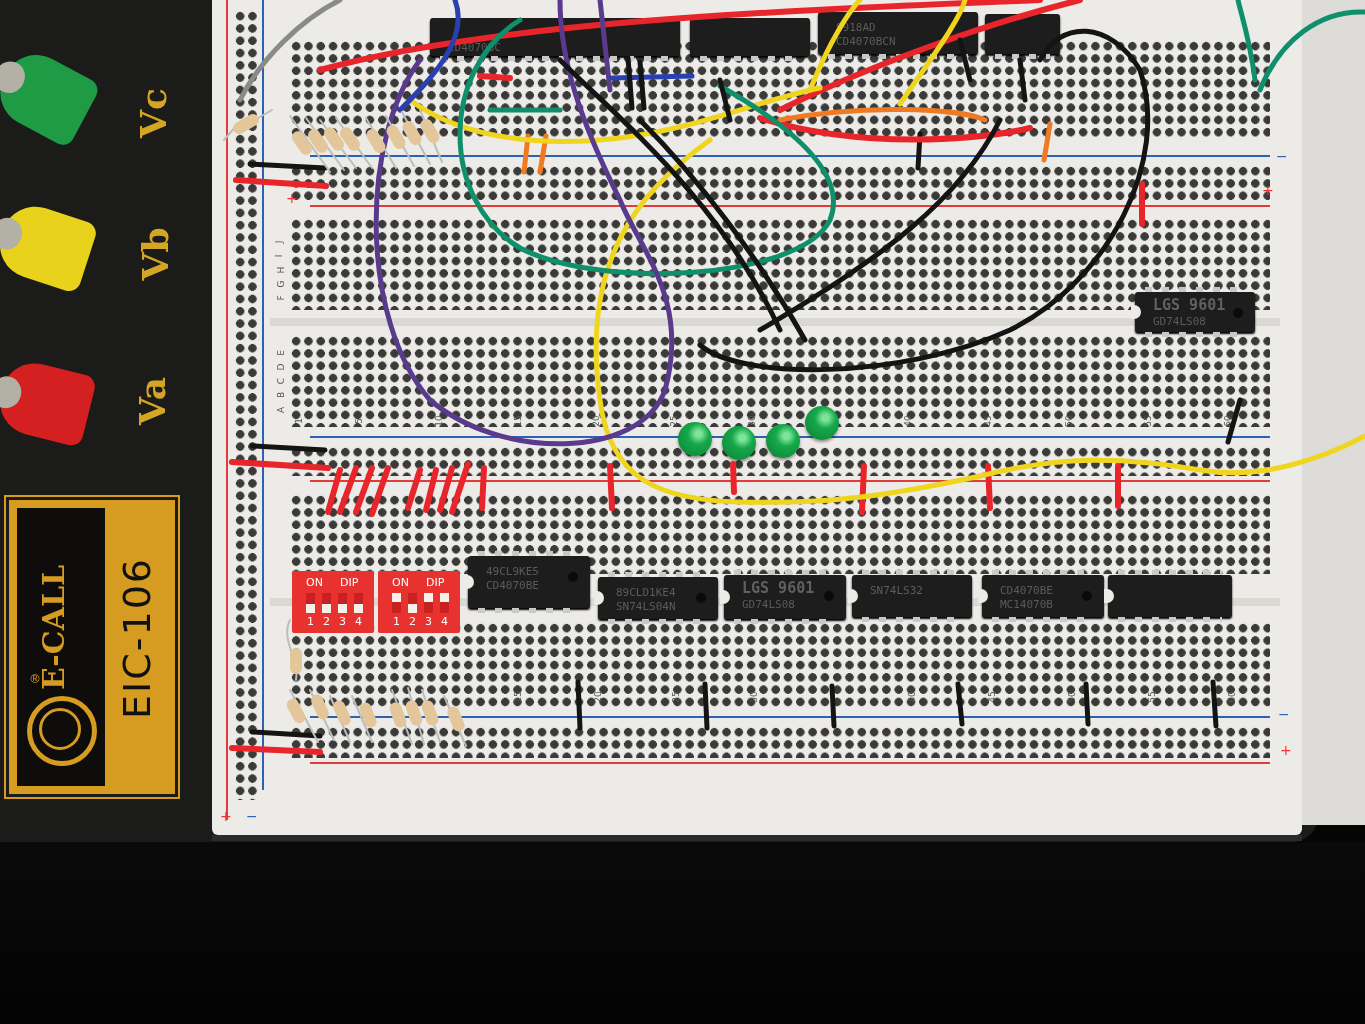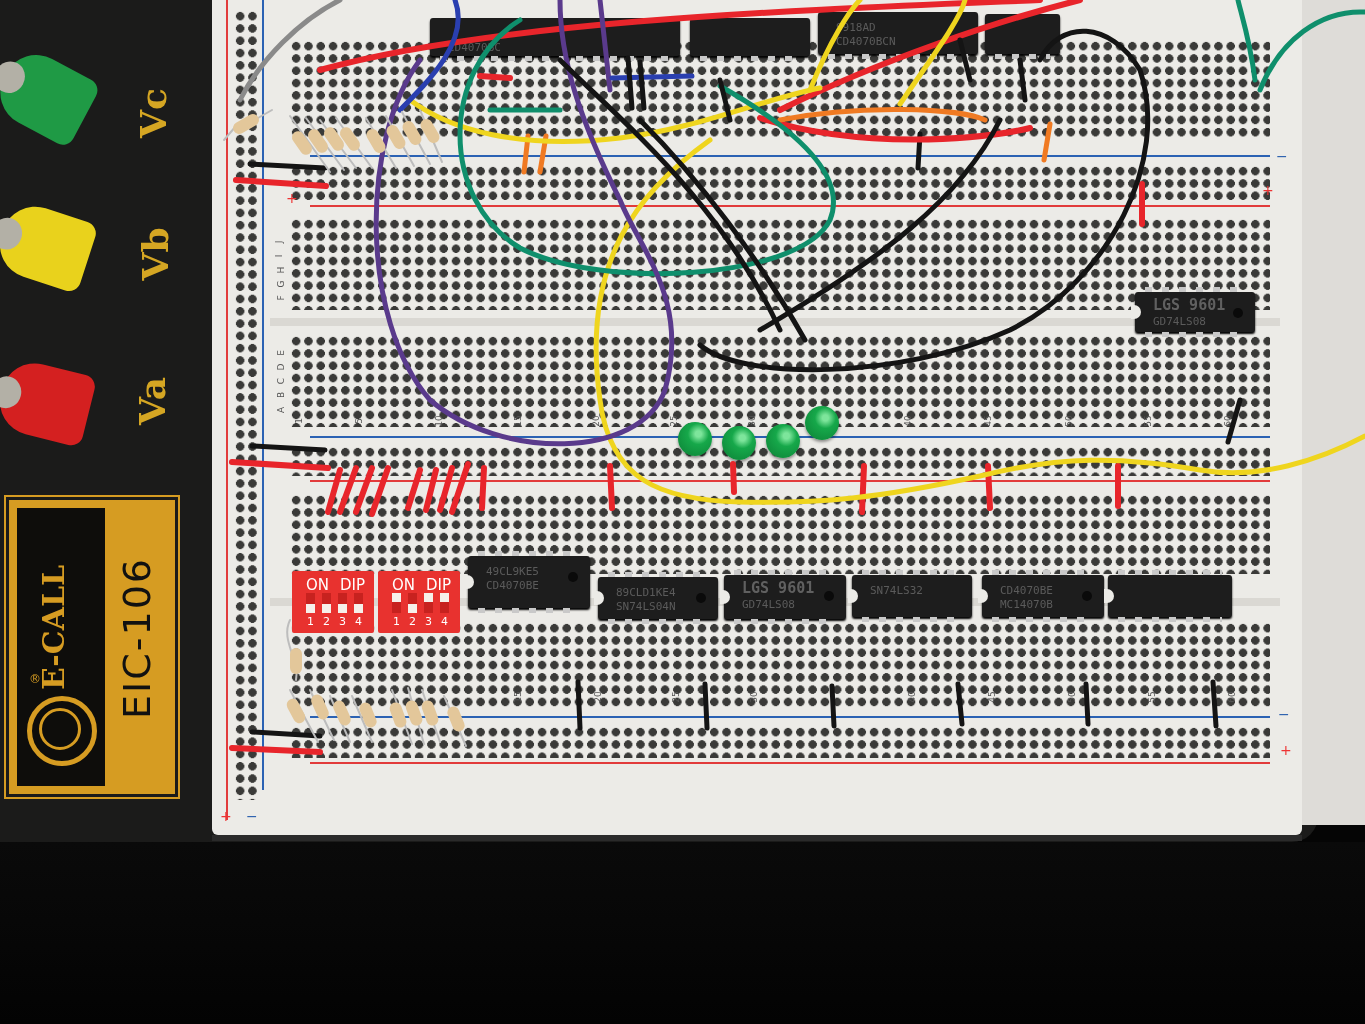--- a/index.html
+++ b/index.html
@@ -24,21 +24,21 @@
   .holes{position:absolute;background-image:radial-gradient(#3a3a38 45%,transparent 50%);background-size:12.3px 12.3px;}
   .ic{position:absolute;background:#1d1d1d;border-radius:3px;box-shadow:0 2px 2px #000;}
   .ic .notch{position:absolute;left:-4px;top:50%;width:10px;height:14px;margin-top:-7px;border-radius:0 8px 8px 0;background:#ecebe7;}
   .ic .pins-top,.ic .pins-bot{position:absolute;left:10px;right:10px;height:5px;background:repeating-linear-gradient(90deg,#c9c9c9 0 7px,transparent 7px 17px);}
   .ic .pins-top{top:-5px;} .ic .pins-bot{bottom:-5px;}
   .ic .l1,.ic .l2{position:absolute;left:18px;color:#5b5b5b;font-size:11px;font-family:"DejaVu Sans Mono",monospace;white-space:nowrap;}
   .ic .l1{top:9px;} .ic .l2{top:23px;}
   .ic .l1.big{font-size:15px;font-weight:bold;top:4px;color:#606060;}
   .ic .dot{position:absolute;right:12px;top:16px;width:10px;height:10px;border-radius:50%;background:#0a0a0a;}
   .dip{position:absolute;width:82px;height:62px;background:#e8322f;border-radius:2px;}
-  .dip .on,.dip .dip-t{position:absolute;top:5px;color:#fff;font-size:15px;}
+  .dip .on,.dip .dip-t{position:absolute;top:5px;color:#fff;font-size:11px;}
   .dip .on{left:14px;} .dip .dip-t{left:48px;}
   .dip .sw{position:absolute;top:22px;width:9px;height:20px;background:#c7221f;}
   .dip .knob{position:absolute;left:0;width:9px;height:9px;background:#f6f0ea;}
   .dip .num{position:absolute;top:44px;color:#fff;font-size:11px;}
   .colnum{position:absolute;font-size:9px;color:#555;transform:rotate(-90deg);}
   .rowlet{position:absolute;font-size:9px;color:#555;transform:rotate(-90deg);}
   .led{position:absolute;width:34px;height:34px;border-radius:50%;background:radial-gradient(circle at 60% 35%,#7de59b 0 10%,#16a84a 35%,#0c7f35 100%);box-shadow:0 2px 3px rgba(0,0,0,.4);}
   .plus{position:absolute;color:#e33;font-size:14px;}
   .minus{position:absolute;color:#2b5fae;font-size:14px;}
   svg.wires{position:absolute;left:0;top:0;}

